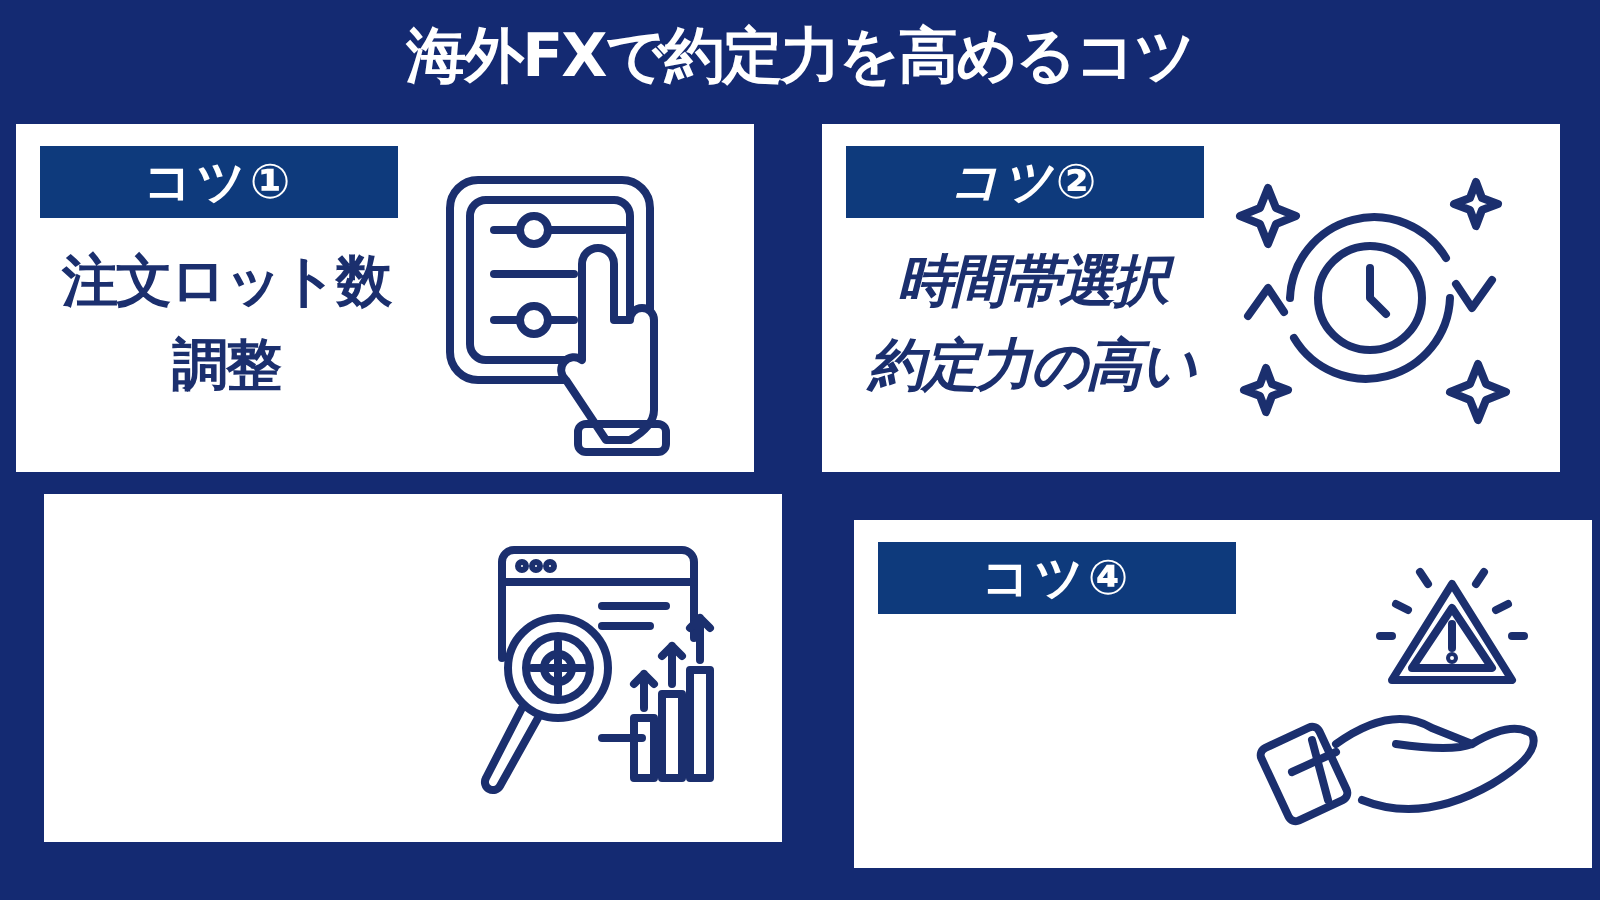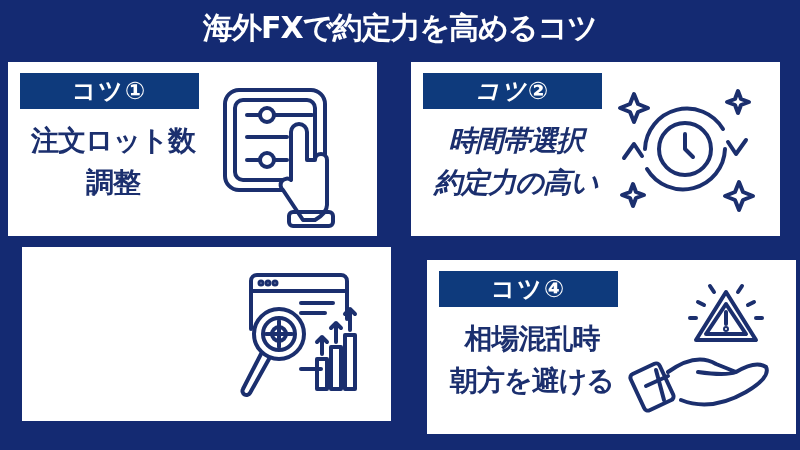--- a/index.html
+++ b/index.html
@@ -83,24 +83,20 @@
         <rect x="124" y="76" width="10" height="54"></rect>
       <path d="M101 95 V78 M96 83 l5 -5 l5 5"></path>
       <path d="M115 83 V64 M110 69 l5 -5 l5 5"></path>
       <path d="M129 71 V50 M124 55 l5 -5 l5 5"></path>
     </svg>
   </div>
 </div>
 
 <div class="card" style="left:411px; top:260px;margin-left:16px;">
   <div class="label">コツ④</div>
-  <div class="text">
-    <div>相場混乱時</div>
-    <div>朝方を避ける</div>
-  </div>
   <div class="icon">
     <svg viewBox="0 0 150 150">
       <path d="M100 20 L130 68 H70 Z"></path>
       <path d="M100 32 L120 62 H80 Z"></path>
       <line x1="100" y1="40" x2="100" y2="52"></line>
         <circle cx="100" cy="57" r="1"></circle>
       <line x1="84" y1="14" x2="88" y2="20"></line>
         <line x1="116" y1="14" x2="112" y2="20"></line>
       <line x1="72" y1="30" x2="78" y2="33"></line>
         <line x1="128" y1="30" x2="122" y2="33"></line>

